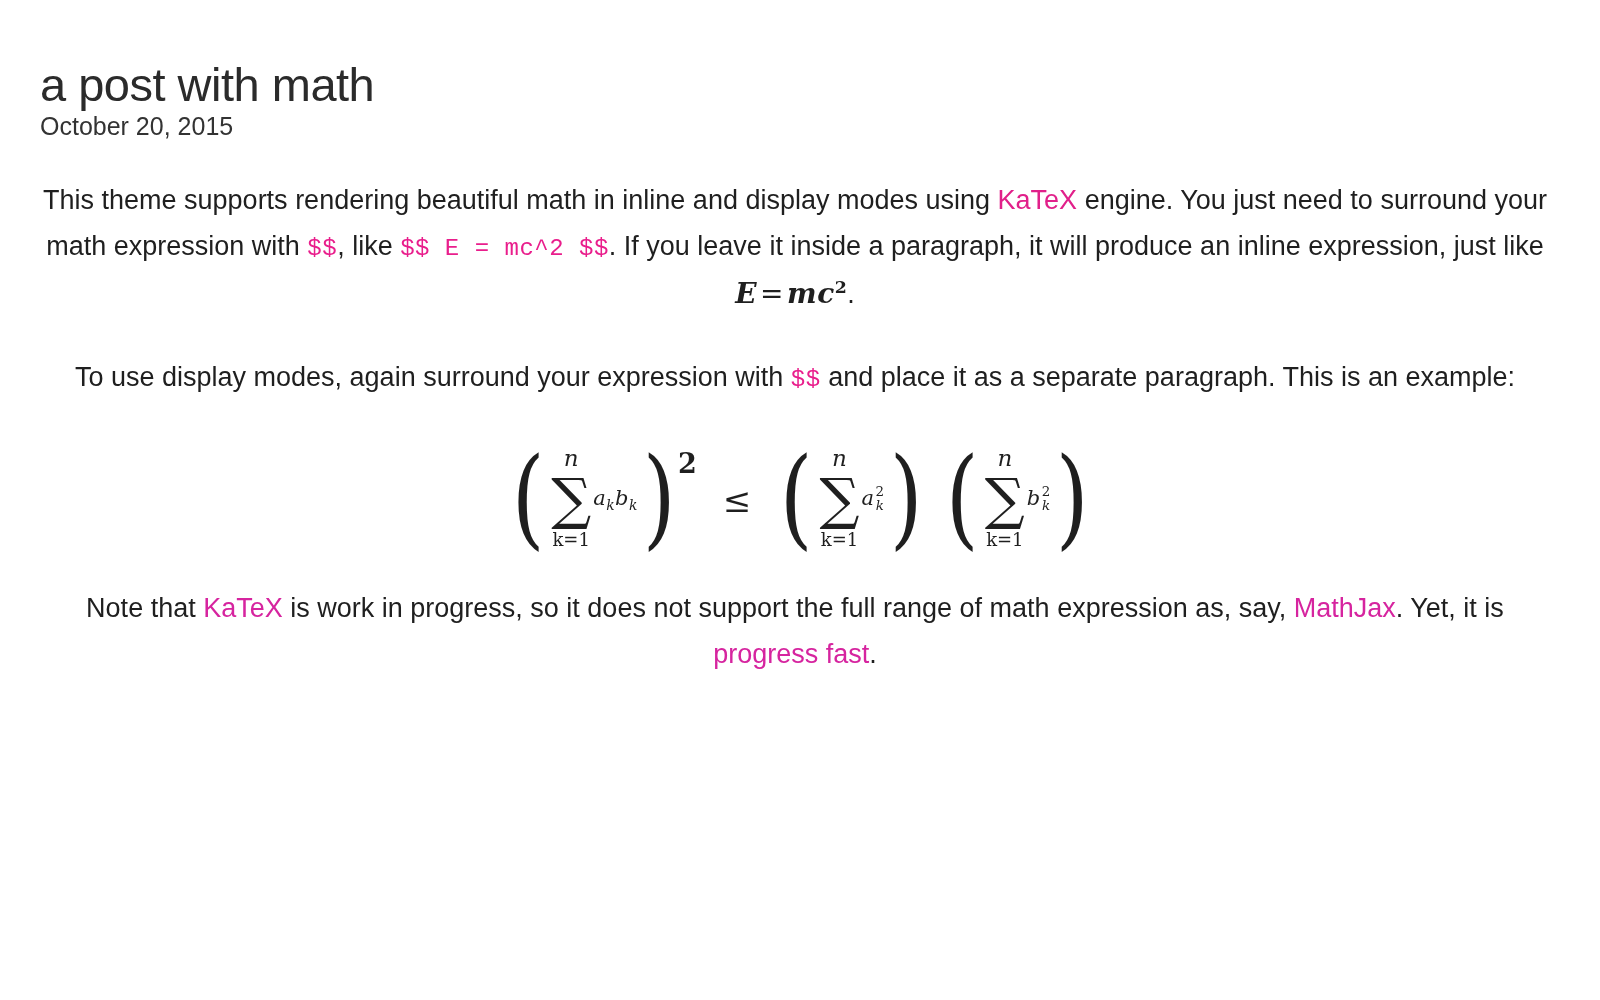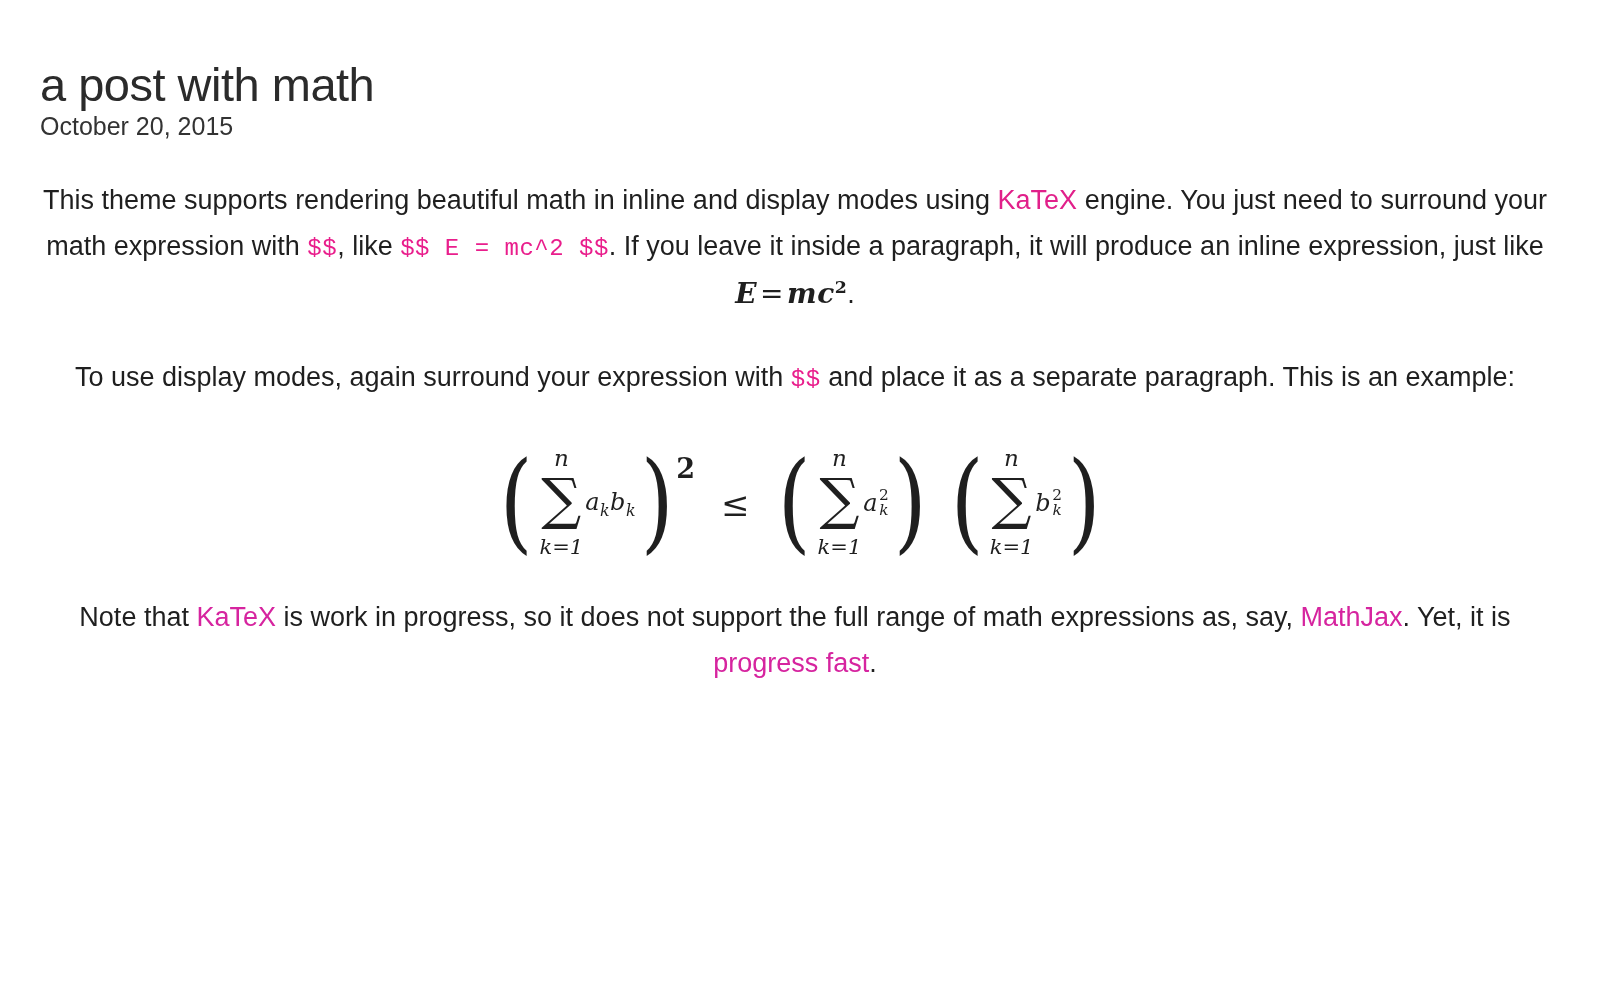--- a/index.html
+++ b/index.html
@@ -105,27 +105,26 @@
     font-style: italic;
     font-size: 23px;
     margin-bottom: 1px;
   }
   .sum-sign {
     font-size: 56px;
     line-height: 1;
     font-family: "DejaVu Serif", serif;
   }
   .sum-lower {
+    font-size: 18px;
+    margin-top: 4px;
+  }
+  .term {
     font-style: italic;
     font-size: 21px;
-    margin-top: 10px;
-  }
-  .term {
-    font-style: italic;
-    font-size: 24px;
     letter-spacing: 0.5px;
     position: relative;
     top: 2px;
   }
   .term .sub {
     font-size: 0.66em;
     vertical-align: sub;
     font-style: italic;
   }
   .subsup {
@@ -215,16 +214,16 @@
               <span class="s-up">2</span>
               <span class="s-dn">k</span>
             </span></span>
         <span class="paren">)</span>
       </span>
 
     </span>
   </div>
 
   <p class="body-text">
-    <span>Note that </span><a class="link magenta-soft" href="#">KaTeX</a><span> is work in progress, so it does not support the full range of math expressions as, say, </span><a class="link magenta-soft" href="#">MathJax</a><span>. Yet, it is </span><a class="link magenta-soft" href="#">progress fast</a><span>.</span>
+    <span>Note that </span><a class="link magenta-soft" href="#">KaTeX</a><span> is work in progress, so it does not support the full range of math expression as, say, </span><a class="link magenta-soft" href="#">MathJax</a><span>. Yet, it is </span><a class="link magenta-soft" href="#">progress fast</a><span>.</span>
   </p>
 
 </div>
 
 </body></html>

